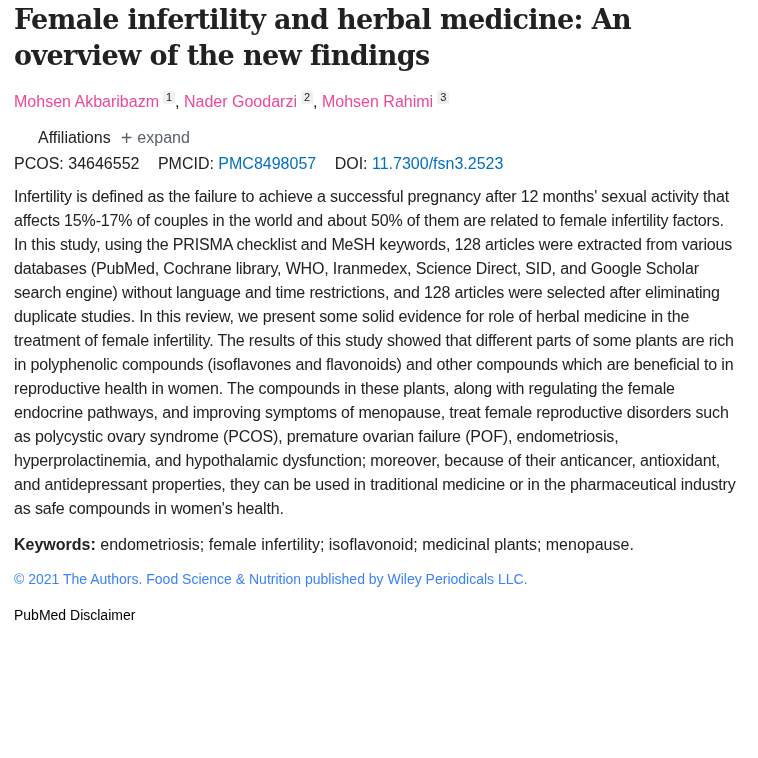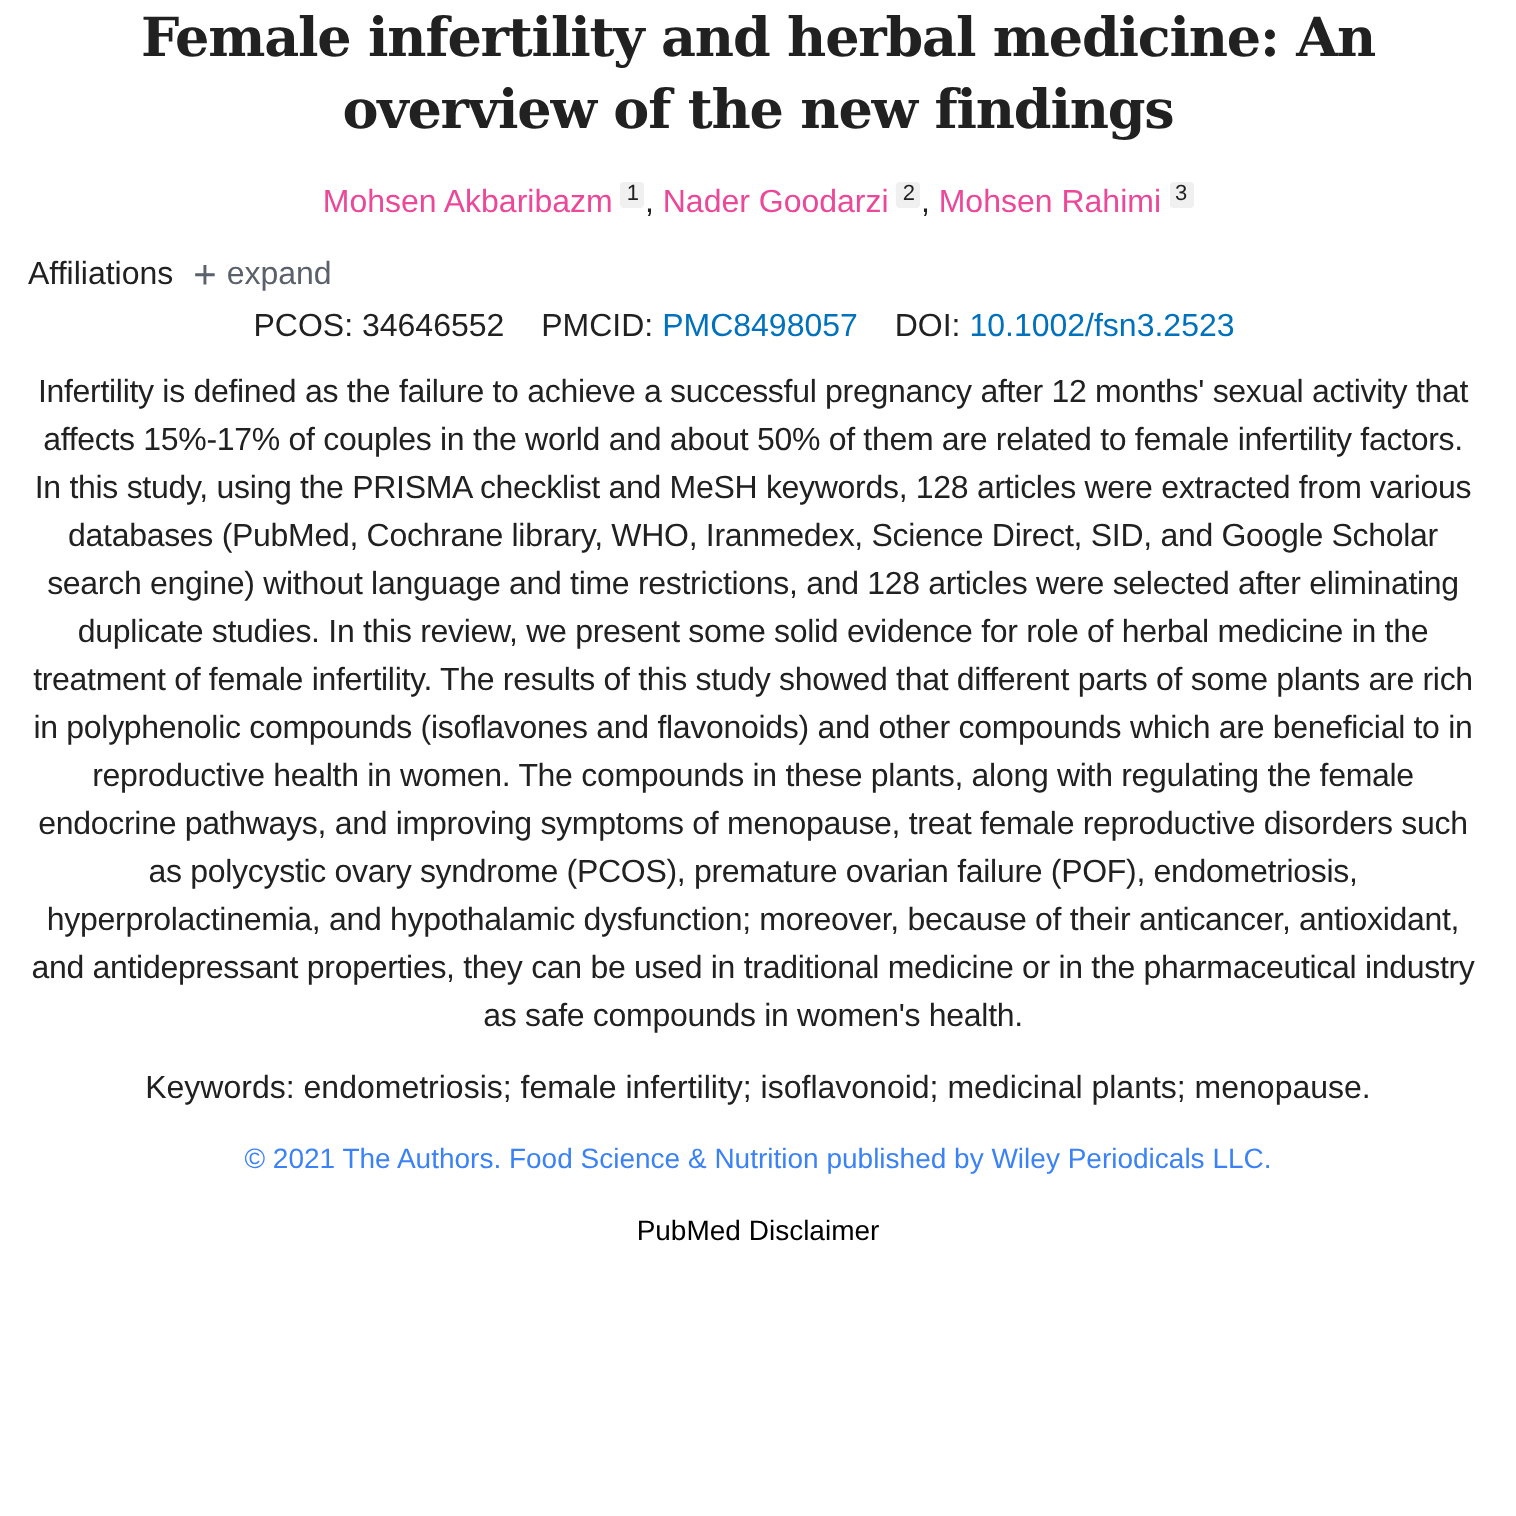--- a/index.html
+++ b/index.html
@@ -7,21 +7,20 @@
       padding: 0;
       background: #ffffff;
       width: 758px;
       height: 758px;
       overflow: hidden;
     }
     .page {
       padding: 0 14px;
       color: #212121;
       font-family: "Liberation Sans", "DejaVu Sans", sans-serif;
-      text-align: center;
     }
     .title {
       font-family: "DejaVu Serif", "Liberation Serif", serif;
       font-weight: bold;
       font-size: 27px;
       line-height: 36px;
       color: #212121;
       margin: 2px 0 0 0;
       letter-spacing: -0.6px;
     }
@@ -51,20 +50,21 @@
     .sep {
       color: #212121;
     }
     .affiliations {
       margin-top: 16px;
       font-size: 16px;
       line-height: 20px;
       color: #212121;
       display: flex;
       align-items: center;
+      margin-left: 24px;
     }
     .expand-btn {
       margin-left: 10px;
       color: #5b616b;
       cursor: pointer;
       display: inline-flex;
       align-items: center;
     }
     .plus-icon {
       display: inline-block;
@@ -105,21 +105,21 @@
       letter-spacing: -0.15px;
       width: 725px;
     }
     .keywords {
       margin-top: 12px;
       font-size: 16px;
       line-height: 24px;
       color: #212121;
     }
     .keywords b {
-      font-weight: normal;
+      font-weight: bold;
     }
     .copyright {
       margin-top: 12px;
       font-size: 14px;
       line-height: 20px;
       color: #3b82f6;
     }
     .disclaimer {
       margin-top: 16px;
       font-size: 14px;
@@ -156,21 +156,21 @@
     <span class="id-item">
       <span>PCOS:</span>
       <span>34646552</span>
     </span>
     <span class="id-item">
       <span>PMCID:</span>
       <a>PMC8498057</a>
     </span>
     <span class="id-item">
       <span>DOI:</span>
-      <a>10.1002/fsn3.2523</a>
+      <a>11.7300/fsn3.2523</a>
     </span>
   </div>
 
 
   <p class="abstract-text" style="margin-bottom:0">Infertility is defined as the failure to achieve a successful pregnancy after 12 months' sexual activity that affects 15%-17% of couples in the world and about 50% of them are related to female infertility factors. In this study, using the PRISMA checklist and MeSH keywords, 128 articles were extracted from various databases (PubMed, Cochrane library, WHO, Iranmedex, Science Direct, SID, and Google Scholar search engine) without language and time restrictions, and 128 articles were selected after eliminating duplicate studies. In this review, we present some solid evidence for role of herbal medicine in the treatment of female infertility. The results of this study showed that different parts of some plants are rich in polyphenolic compounds (isoflavones and flavonoids) and other compounds which are beneficial to in reproductive health in women. The compounds in these plants, along with regulating the female endocrine pathways, and improving symptoms of menopause, treat female reproductive disorders such as polycystic ovary syndrome (PCOS), premature ovarian failure (POF), endometriosis, hyperprolactinemia, and hypothalamic dysfunction; moreover, because of their anticancer, antioxidant, and antidepressant properties, they can be used in traditional medicine or in the pharmaceutical industry as safe compounds in women's health.</p>
 
   <div class="keywords">
     <b>Keywords:</b>
     <span>endometriosis; female infertility; isoflavonoid; medicinal plants; menopause.</span>
   </div>

